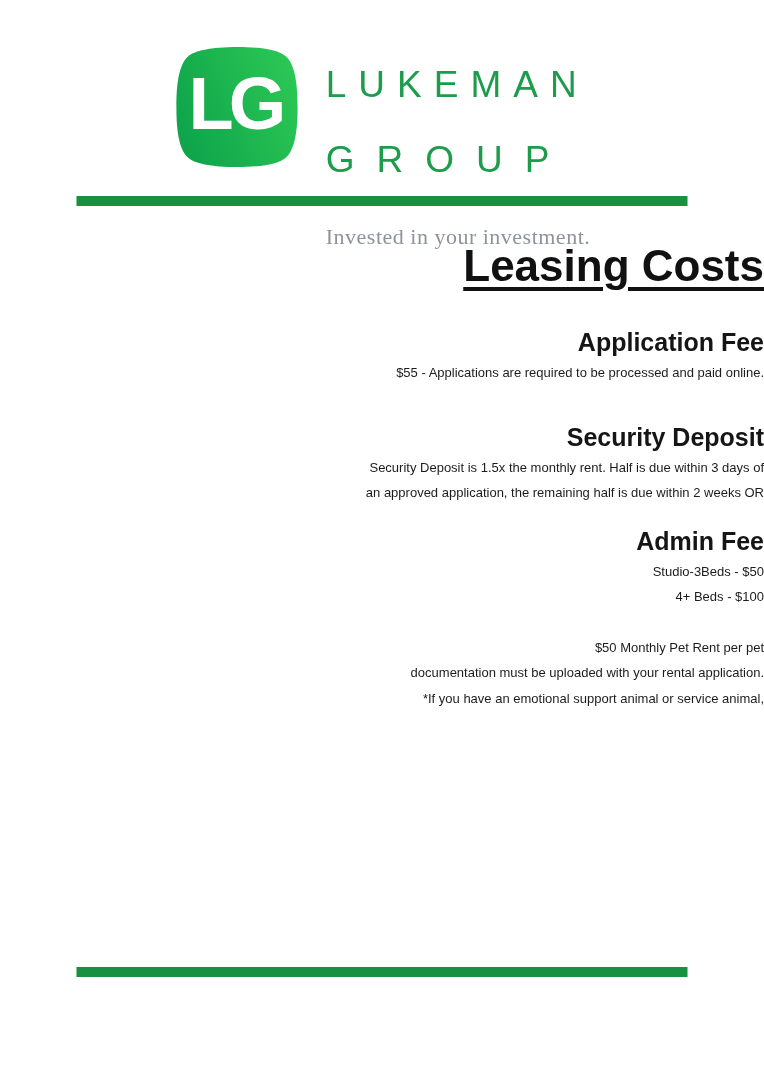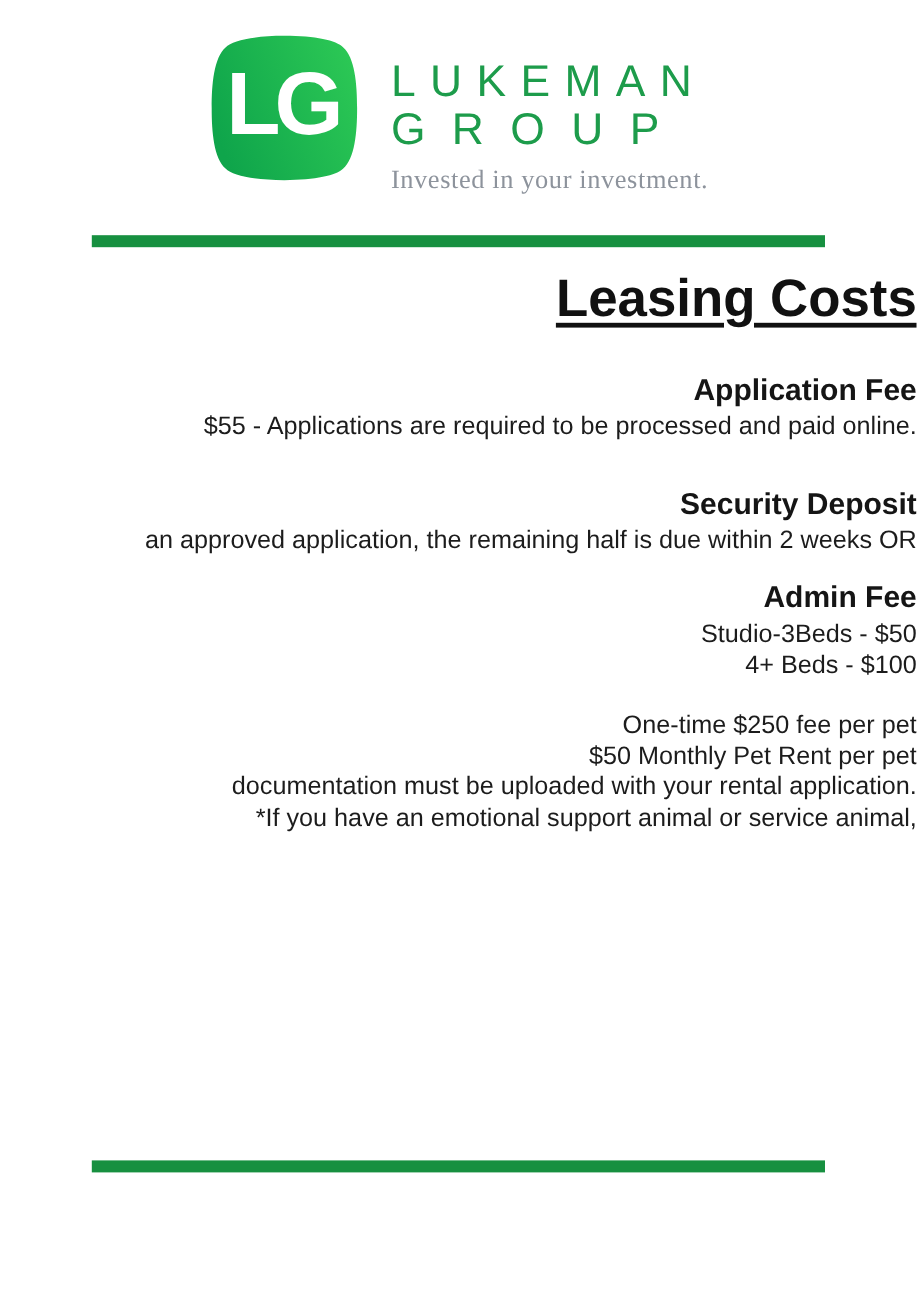--- a/index.html
+++ b/index.html
@@ -16,21 +16,21 @@
     font-family: "Liberation Sans", "DejaVu Sans", sans-serif;
     color: var(--color-ink);
   }
   .page {
     position: relative;
     width: 764px;
     height: 1080px;
     margin: 0 auto;
     background: #ffffff;
     overflow: hidden;
-    padding-top: 27px;
+    padding-top: 44px;
   }
 
   
   .brand-header {
     display: flex;
     justify-content: center;
     align-items: flex-start;
     gap: 26px;
     height: 150px;
   }
@@ -48,20 +48,21 @@
     font-size: 74px;
     font-weight: 700;
     letter-spacing: -5px;
     color: #ffffff;
     line-height: 1;
   }
   .brand-text {
     display: flex;
     flex-direction: column;
     margin-top: 21px;
+    gap: 35px;
   }
   .brand-name-1 {
     font-size: 37px;
     line-height: 40px;
     font-weight: 400;
     letter-spacing: 12px;
     color: var(--color-brand-green);
     white-space: nowrap;
   }
   .brand-name-2 {
@@ -106,21 +107,21 @@
     text-underline-offset: 6px;
   }
   .fee-section h2 {
     font-size: 25px;
     line-height: 30px;
     font-weight: 700;
     color: #151515;
     margin-bottom: 3px;
   }
   .fee-section .line {
-    font-size: 21px;
+    font-size: 13px;
     line-height: 25.5px;
     color: var(--color-ink);
   }
   .sec-1 { margin-top: 36px; }
   .sec-2 { margin-top: 36px; }
   .sec-3 { margin-top: 26px; }
   .sec-4 { margin-top: 20px; }
   .sec-5 { margin-top: 25px; }
 </style>
 </head>
@@ -155,32 +156,32 @@
   <main class="content">
     <h1 class="page-title">Leasing Costs</h1>
 
     <section class="fee-section sec-1">
       <h2>Application Fee</h2>
       <div class="line">$55 - Applications are required to be processed and paid online.</div>
     </section>
 
     <section class="fee-section sec-2">
       <h2>Security Deposit</h2>
+      <div class="line">Security Deposit is 1.5x the monthly rent. Half is due within 3 days of</div>
       <div class="line">an approved application, the remaining half is due within 2 weeks OR</div>
     </section>
 
 
     <section class="fee-section sec-4">
       <h2>Admin Fee</h2>
       <div class="line">Studio-3Beds - $50</div>
       <div class="line">4+ Beds - $100</div>
     </section>
 
     <section class="fee-section sec-5">
-      <div class="line">One-time $250 fee per pet</div>
       <div class="line">$50 Monthly Pet Rent per pet</div>
       <div class="line">documentation must be uploaded with your rental application.</div>
       <div class="line">*If you have an emotional support animal or service animal,</div>
     </section>
   </main>
 
   <div class="divider divider-bottom"></div>
 
 </div>
 

